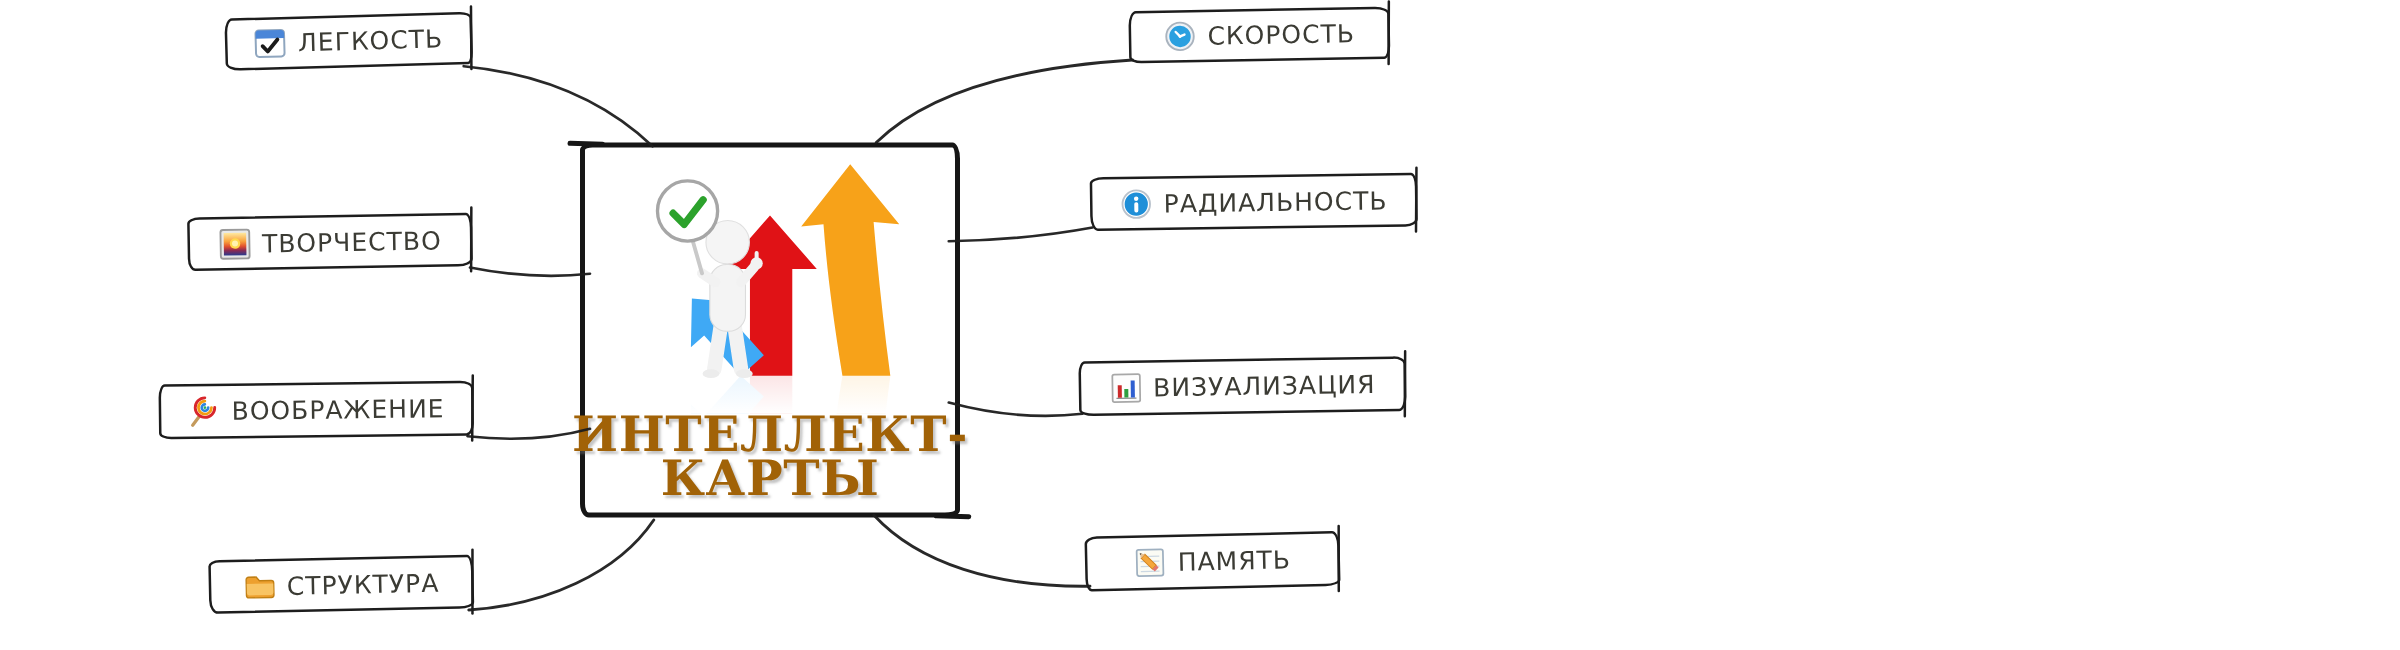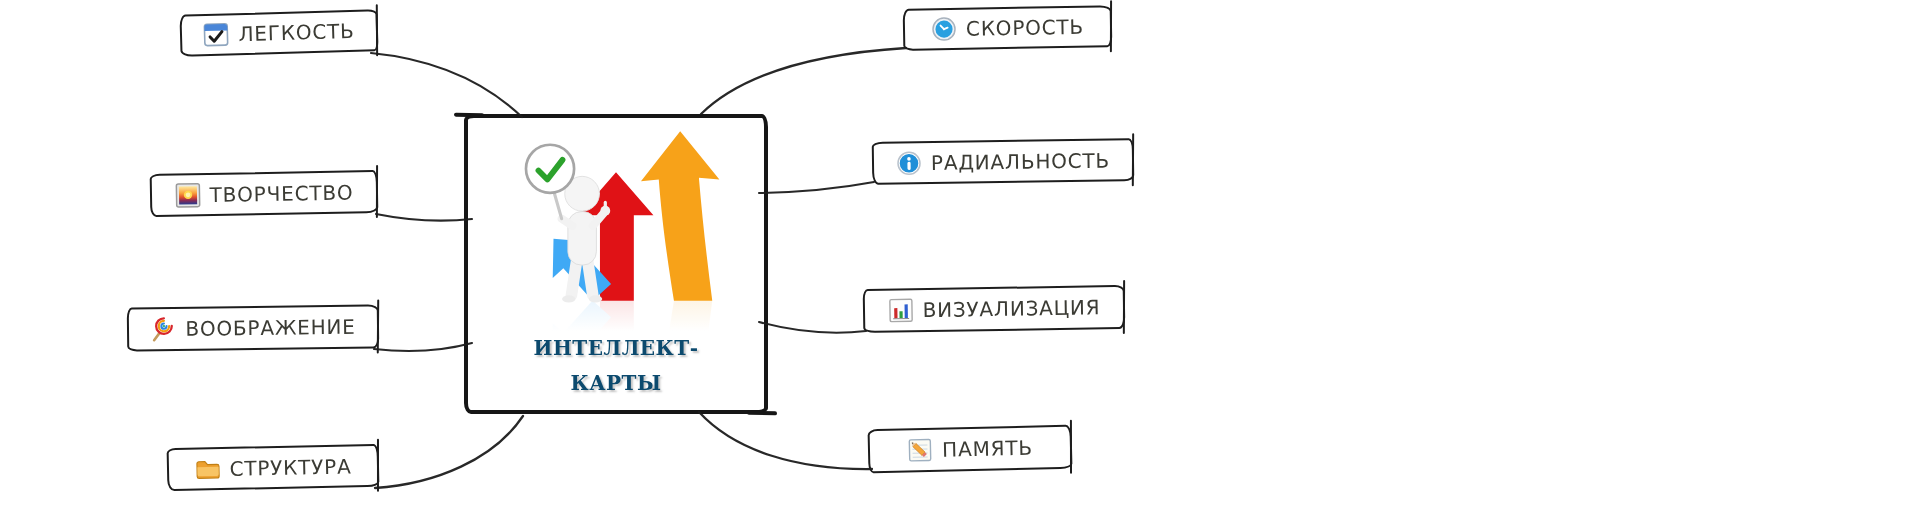--- a/index.html
+++ b/index.html
@@ -32,21 +32,21 @@
     background:#161616;border-radius:3px;transform:rotate(1.5deg);
   }
   .central::after{ 
     content:'';position:absolute;right:-13px;bottom:-5px;width:30px;height:4px;
     background:#161616;border-radius:3px;transform:rotate(1.5deg);
   }
   .hero{margin-top:8px;}
   .central-title{
     margin-top:0;text-align:center;
     font-family:"DejaVu Serif","Liberation Serif",serif;font-weight:bold;
-    font-size:20px;line-height:35px;color:#0c4a6e;letter-spacing:0.5px;
+    font-size:39px;line-height:35px;color:#a16207;letter-spacing:0.5px;
     text-shadow:2px 2px 2px rgba(125,125,125,0.45);
   }
 </style>
 </head>
 <body>
 
 <div id="canvas">
 
   <svg class="connectors" width="1920" height="520" viewBox="0 0 1920 520">
     <g fill="none" stroke="#1d1d1d" stroke-linecap="round" opacity="0.95">

